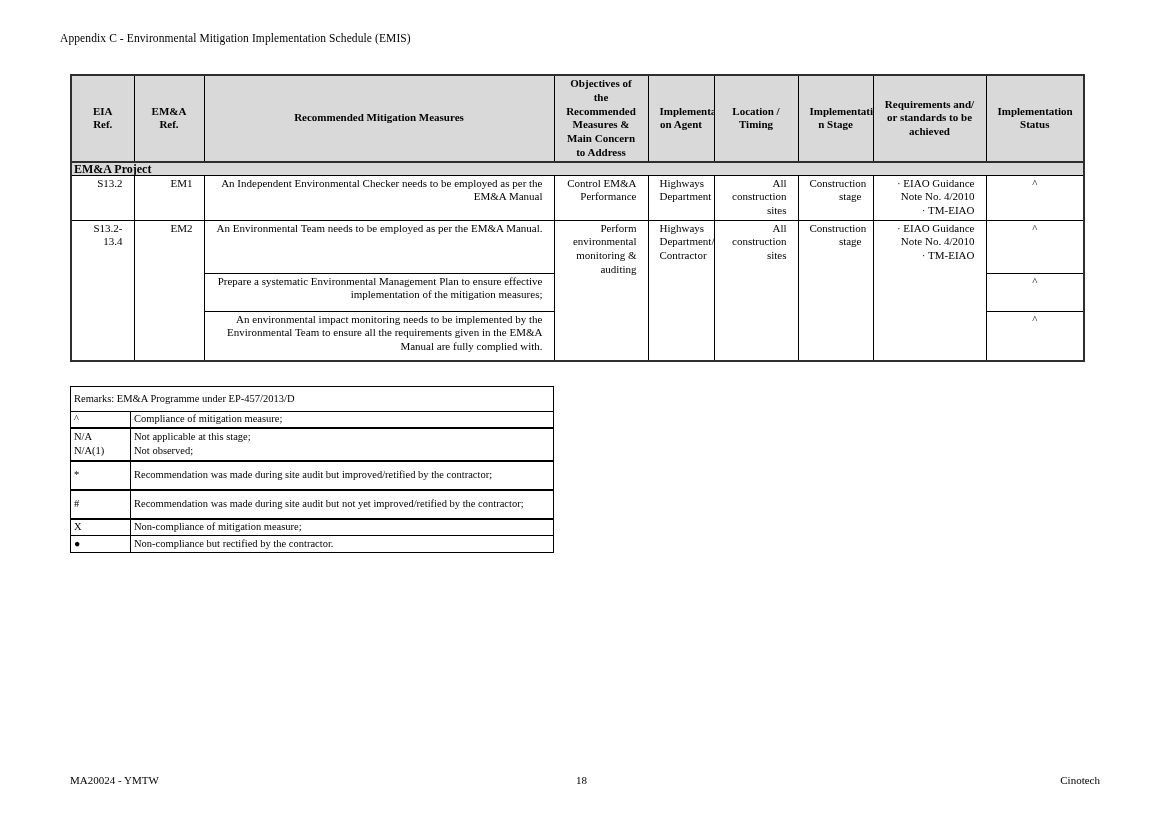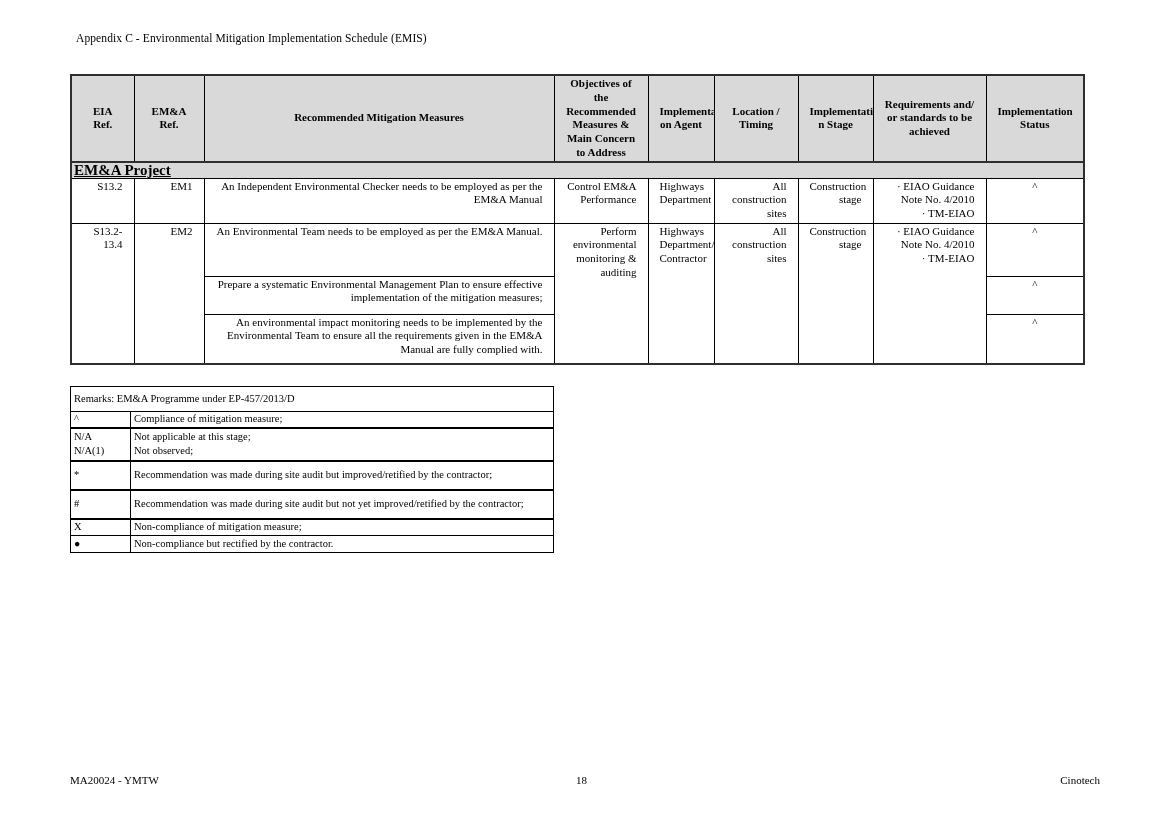--- a/index.html
+++ b/index.html
@@ -5,21 +5,21 @@
   html,body { margin:0; padding:0; background:#e8e8e8; }
   .page {
     position:relative;
     width:1163px; height:822px;
     background:#ffffff;
     font-family:"Liberation Serif","DejaVu Serif",serif;
     color:#000;
     overflow:hidden;
   }
   .doc-title {
-    position:absolute; left:76px; top:32px;
+    position:absolute; left:60px; top:32px;
     font-size:11.5px; letter-spacing:0.1px;
   }
 
   
   table.main {
     position:absolute; left:70px; top:74px;
     width:1013px;
     border-collapse:collapse; table-layout:fixed;
     border:2px solid #2e2e2e;
   }
@@ -36,25 +36,24 @@
     font-weight:bold;
     text-align:center;
     vertical-align:middle;
     white-space:pre-line;
     line-height:1.25;
     border-bottom:2px solid #2e2e2e;
   }
   tr.section-row td {
     background:#d9d9d9;
     font-weight:bold;
-    font-size:15px;
+    font-size:12px;
     line-height:1.0;
     padding:0 2px;
     height:12px;
-    text-decoration:underline;
   }
   .c-center { text-align:right; }
   .c-left   { text-align:right; }
   .pre      { white-space:pre-line; }
   .c-status { text-align:center; font-size:10px; line-height:1.1; }
 
   
   table.remarks {
     position:absolute; left:70px; top:386px;
     width:483px;

